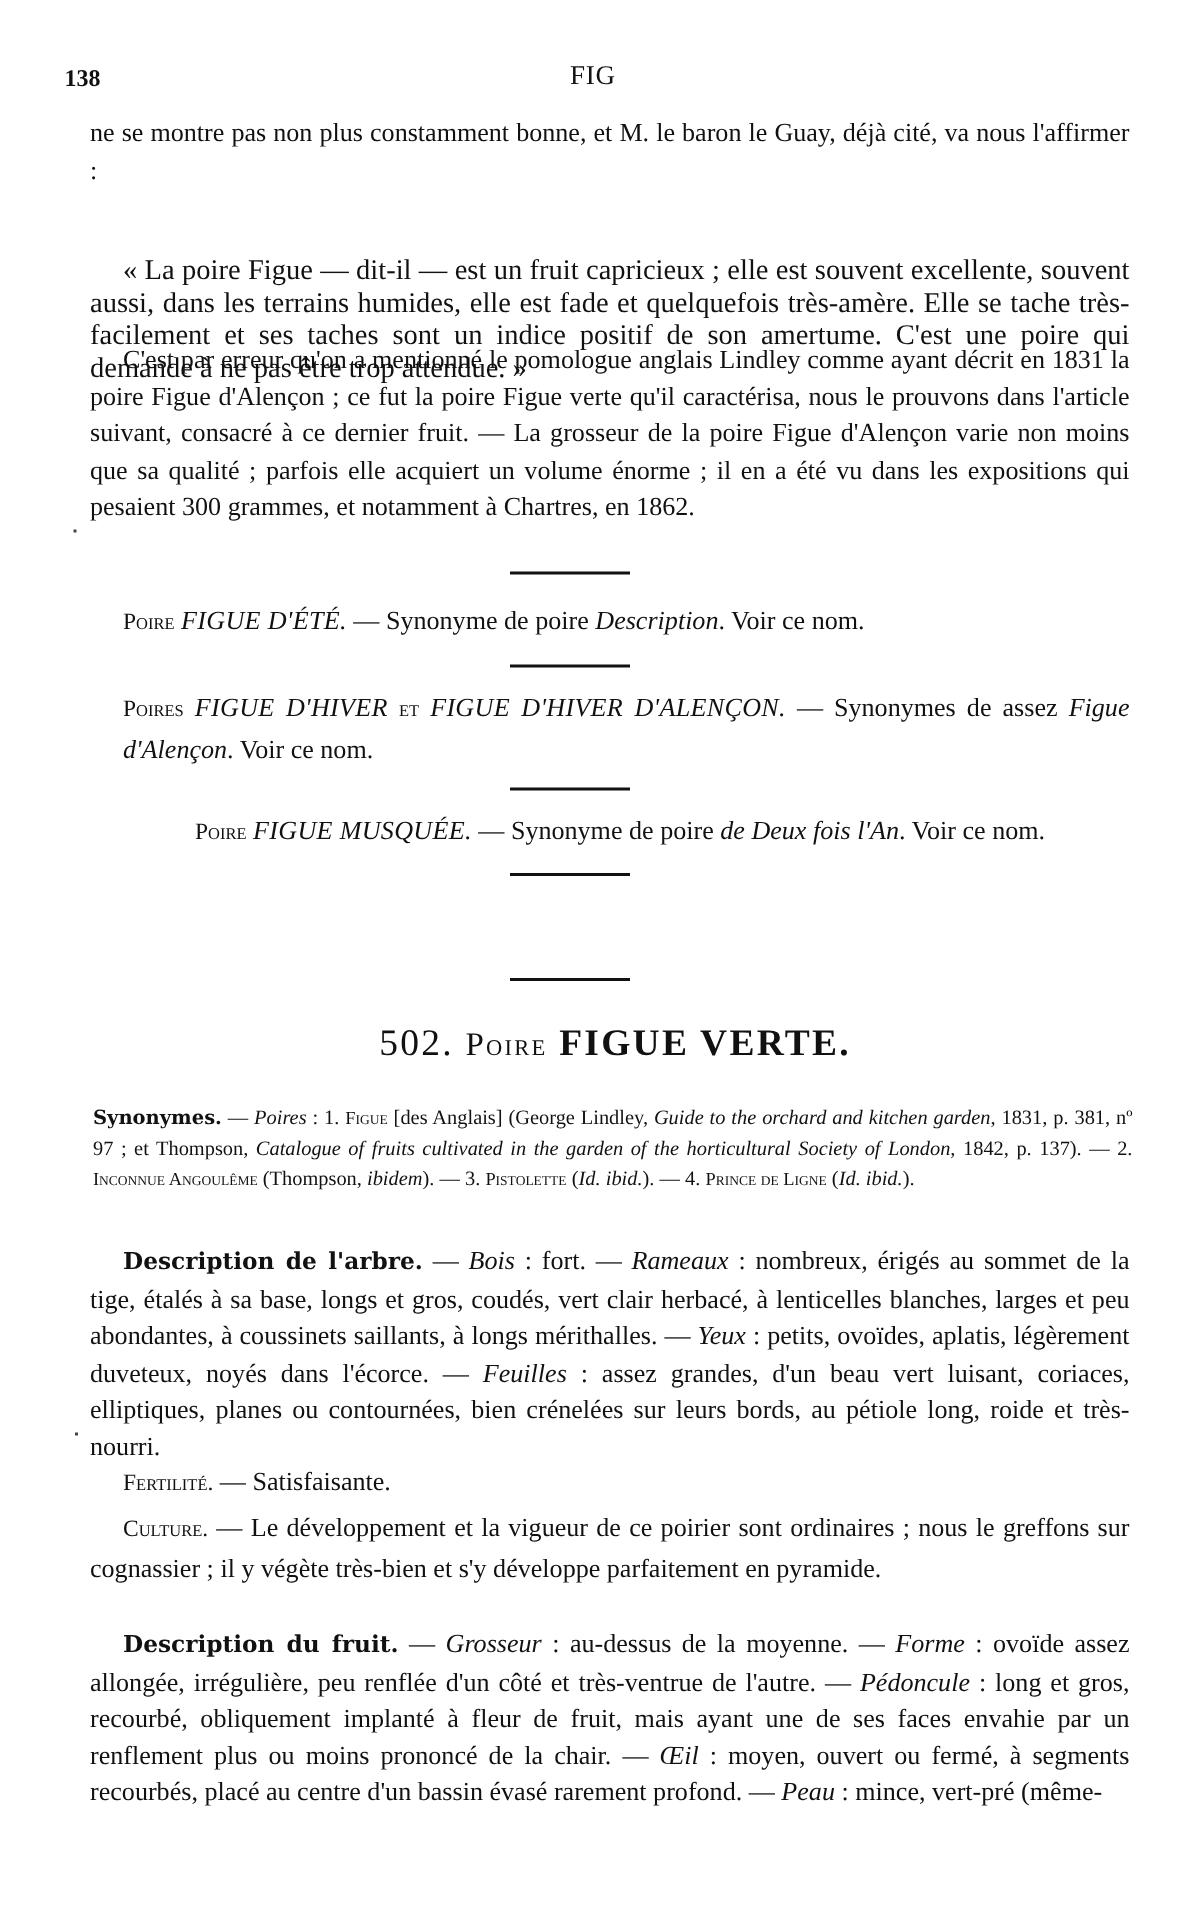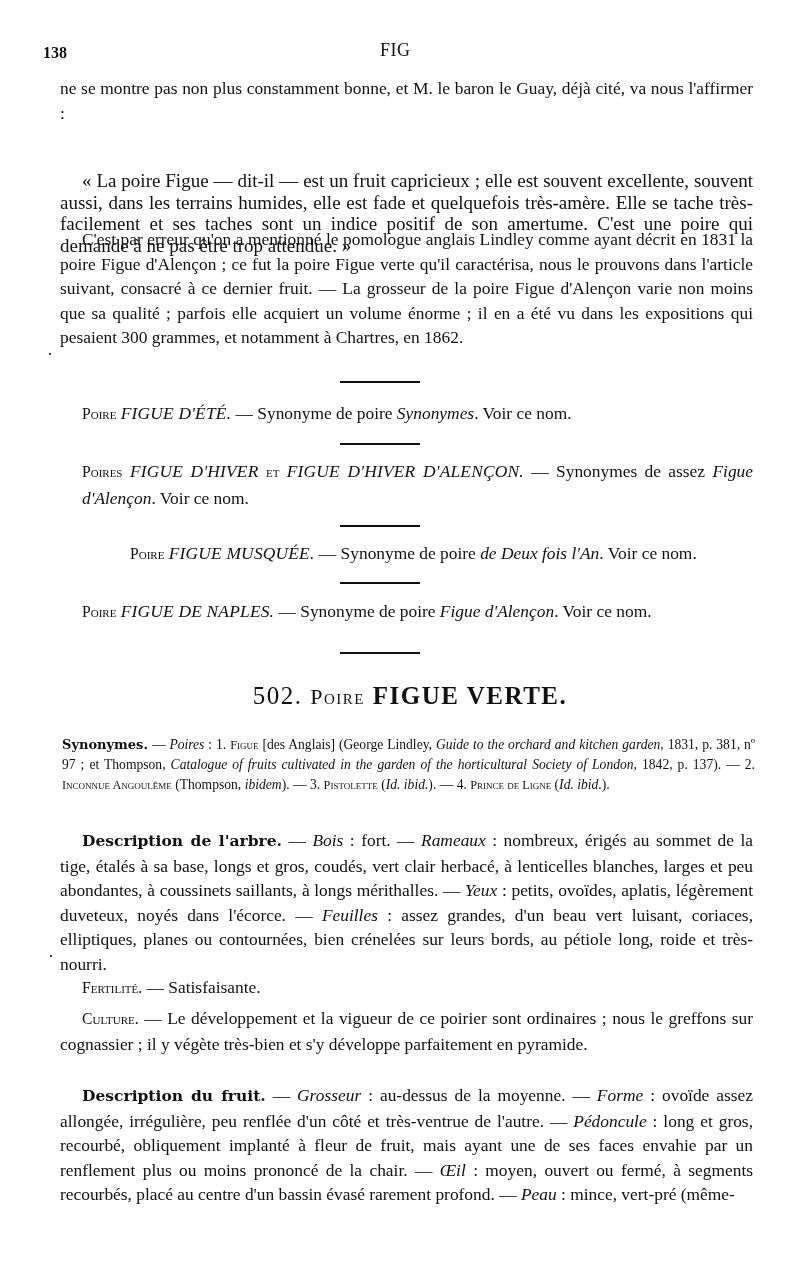--- a/index.html
+++ b/index.html
@@ -72,45 +72,41 @@
   <div class="quote" style="top:130px;"><span class="ind"></span><span>« La poire Figue — dit-il — est un fruit capricieux ; elle est souvent excellente, souvent aussi, dans les terrains humides, elle est fade et quelquefois très-amère. Elle se tache très-facilement et ses taches sont un indice positif de son amertume. C'est une poire qui demande à ne pas être trop attendue. »</span></div>
 
   <div class="para" style="top:227px;"><span class="ind"></span><span>C'est par erreur qu'on a mentionné le pomologue anglais Lindley comme ayant décrit en 1831 la poire Figue d'Alençon ; ce fut la poire Figue verte qu'il caractérisa, nous le prouvons dans l'article suivant, consacré à ce dernier fruit. — La grosseur de la poire Figue d'Alençon varie non moins que sa qualité ; parfois elle acquiert un volume énorme ; il en a été vu dans les expositions qui pesaient 300 grammes, et notamment à Chartres, en 1862.</span></div>
 
   <div class="dot-mark" style="left:49px; top:353px;"></div>
 
   <div class="rule" style="top:381px;"></div>
 
   <div class="entry" style="top:400px;">
     <span class="sc">Poire</span>
-    <span class="caps">FIGUE D'ÉTÉ.</span><span> — Synonyme de poire </span><em>Synonymes</em><span>. Voir ce nom.</span>
+    <span class="caps">FIGUE D'ÉTÉ.</span><span> — Synonyme de poire </span><em>Description</em><span>. Voir ce nom.</span>
   </div>
 
   <div class="rule" style="top:443px;"></div>
 
   <div class="entry" style="top:458px; text-align: justify;">
     <span class="sc">Poires</span>
     <span class="caps">FIGUE D'HIVER</span>
     <span class="sc">et</span>
     <span class="caps">FIGUE D'HIVER D'ALENÇON.</span><span> — Synonymes de assez </span><em>Figue d'Alençon</em><span>. Voir ce nom.</span>
   </div>
 
   <div class="rule" style="top:525px;"></div>
 
   <div class="entry" style="top:540px;margin-left:48px;">
     <span class="sc">Poire</span>
     <span class="caps">FIGUE MUSQUÉE.</span><span> — Synonyme de poire </span><em>de Deux fois l'An</em><span>. Voir ce nom.</span>
   </div>
 
   <div class="rule" style="top:582px;"></div>
 
-  <div class="entry" style="top:598px;">
-    <span class="sc">Poire</span>
-    <span class="caps">FIGUE DE NAPLES.</span><span> — Synonyme de poire </span><em>Figue d'Alençon</em><span>. Voir ce nom.</span>
-  </div>
 
   <div class="rule" style="top:652px;"></div>
 
   <div class="section-heading">
     <span class="num">502.</span>
     <span class="poire">Poire</span>
     <span class="name">FIGUE VERTE.</span>
   </div>
 
   <div class="syn" style="top:735px;">

